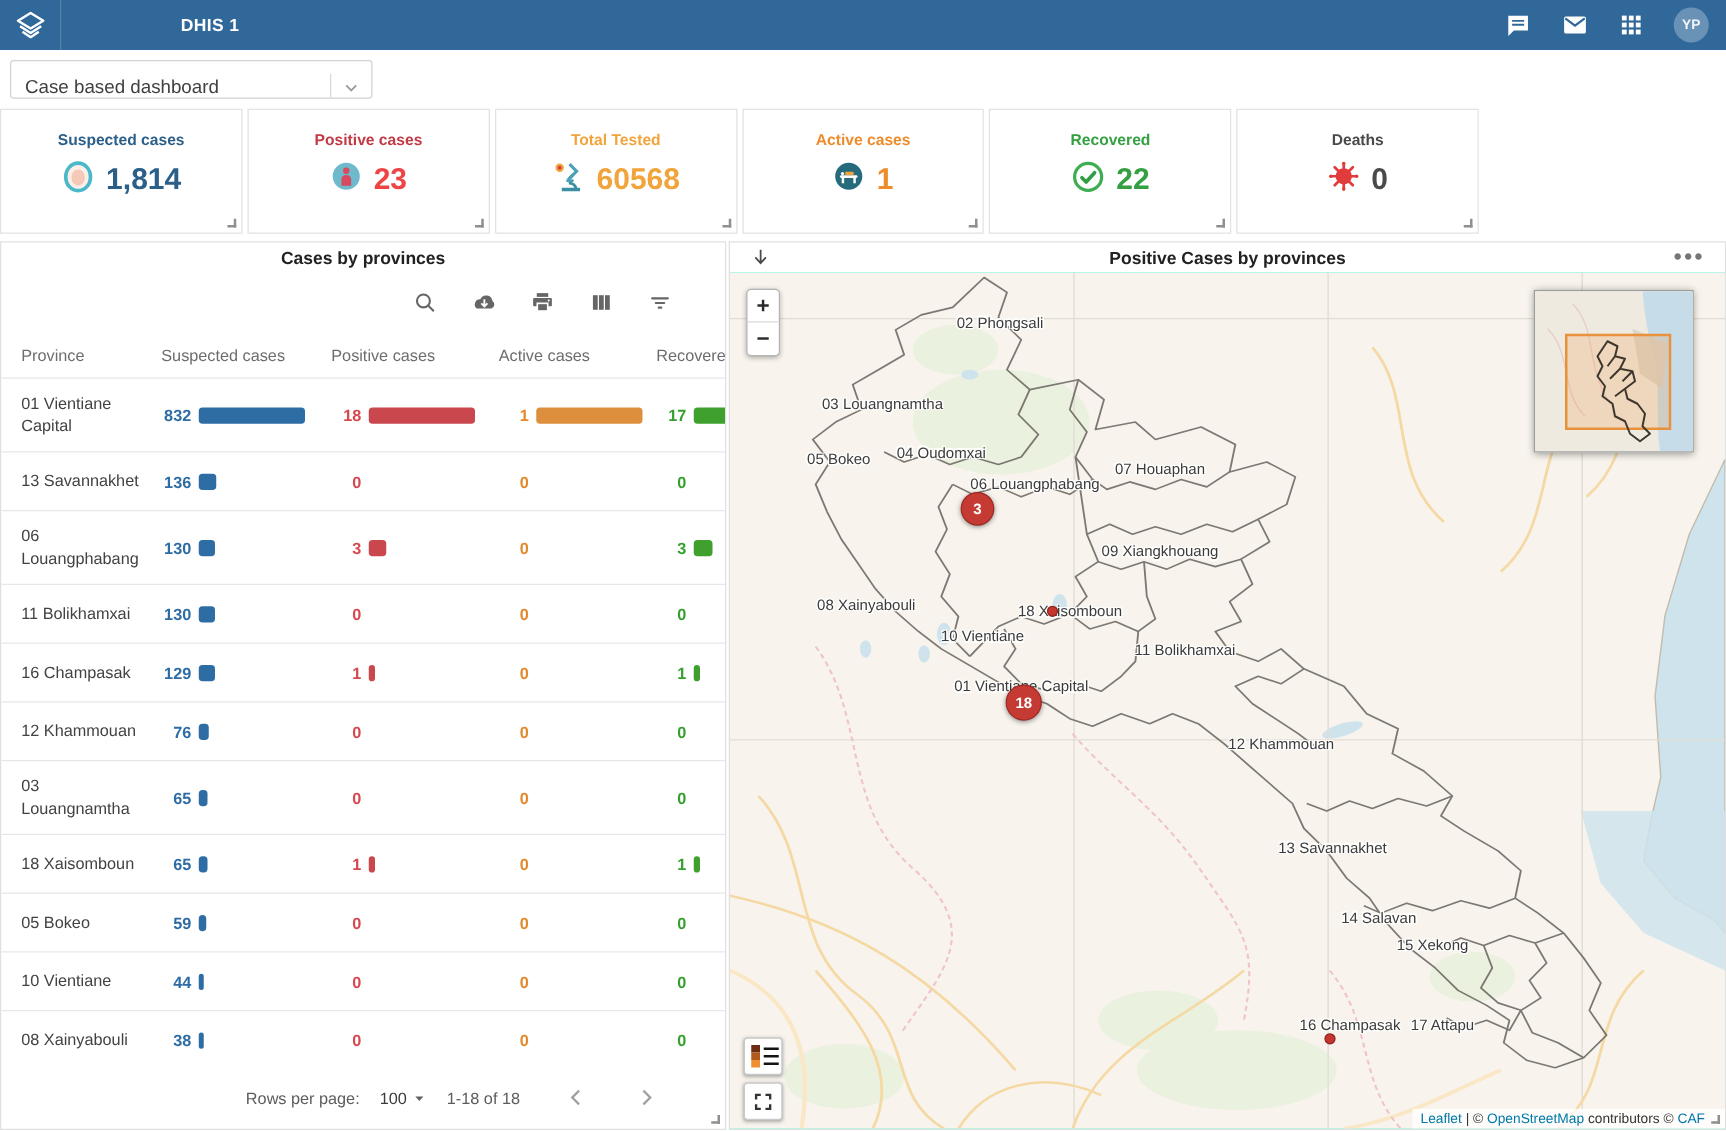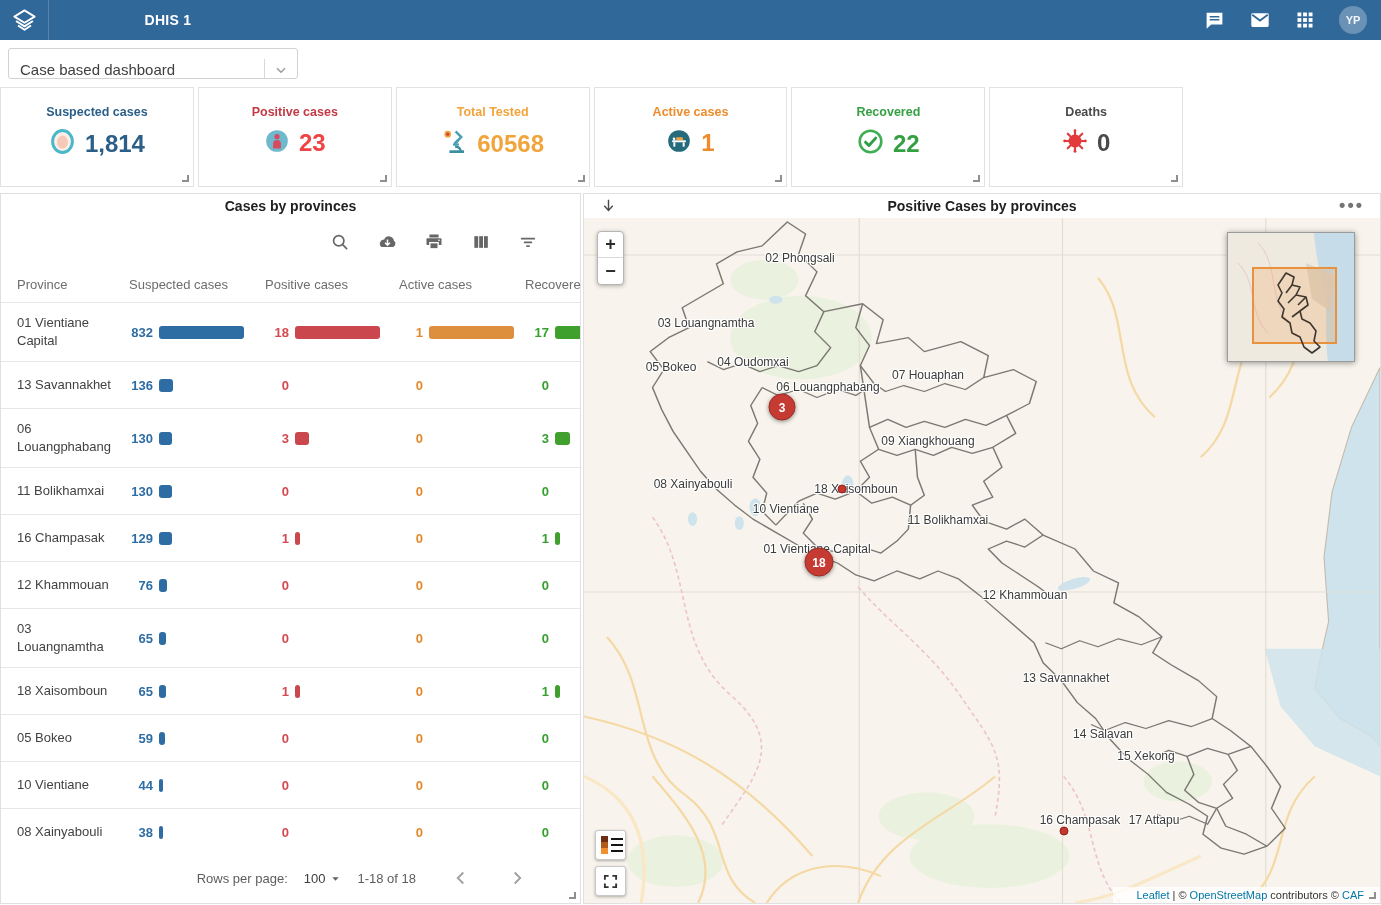--- a/index.html
+++ b/index.html
@@ -74,21 +74,21 @@
   .zoom-btn:first-child { border-bottom:1px solid #dadada; }
   .inset-map { position:absolute; top:14px; right:25px; width:128px; height:130px; background:#fff; border:1px solid #9b9b9b;
     box-shadow:0 1px 6px rgba(0,0,0,.4); cursor:pointer; }
   .legend-btn { position:absolute; left:11px; bottom:43px; width:31px; height:30px; background:#fff; border:1px solid #c9c9c9; border-radius:3px;
     box-shadow:0 1px 3px rgba(0,0,0,.3); display:flex; flex-direction:column; justify-content:center; gap:2.5px; padding-left:5px; cursor:pointer; }
   .legend-row { display:flex; align-items:center; gap:3px; }
   .legend-sq { width:7px; height:6px; }
   .legend-line { width:12px; height:2.4px; background:#141414; }
   .fullscreen-btn { position:absolute; left:11px; bottom:7px; width:31px; height:30px; background:#fff; border:1px solid #c9c9c9; border-radius:3px;
     box-shadow:0 1px 3px rgba(0,0,0,.3); display:flex; align-items:center; justify-content:center; cursor:pointer; }
-  .map-attrib { position:absolute; right:0; bottom:0; background:rgba(255,255,255,.78); font-size:11px; color:#333; padding:2px 16px 2px 23px; white-space:pre;text-align:center; }
+  .map-attrib { position:absolute; right:0; bottom:0; background:rgba(255,255,255,.78); font-size:11px; color:#333; padding:2px 16px 2px 6px; white-space:pre;text-align:center; }
   .map-attrib a { color:#0078A8; text-decoration:none; cursor:pointer; }
   .panel .corner-abs { position:absolute; right:4px; bottom:4px; width:7px; height:7px; border-right:2px solid #8f8f8f; border-bottom:2px solid #8f8f8f; cursor:nwse-resize; z-index:5; }
 </style>
 </head>
 <body>
 
 <header class="topbar">
   <div class="logo-box">
     <svg width="27" height="27" viewBox="0 0 24 24" fill="none" stroke="#fff" stroke-width="1.7" stroke-linejoin="round">
       <path d="M12 3 L21 8.5 12 14 3 8.5 Z"></path>

